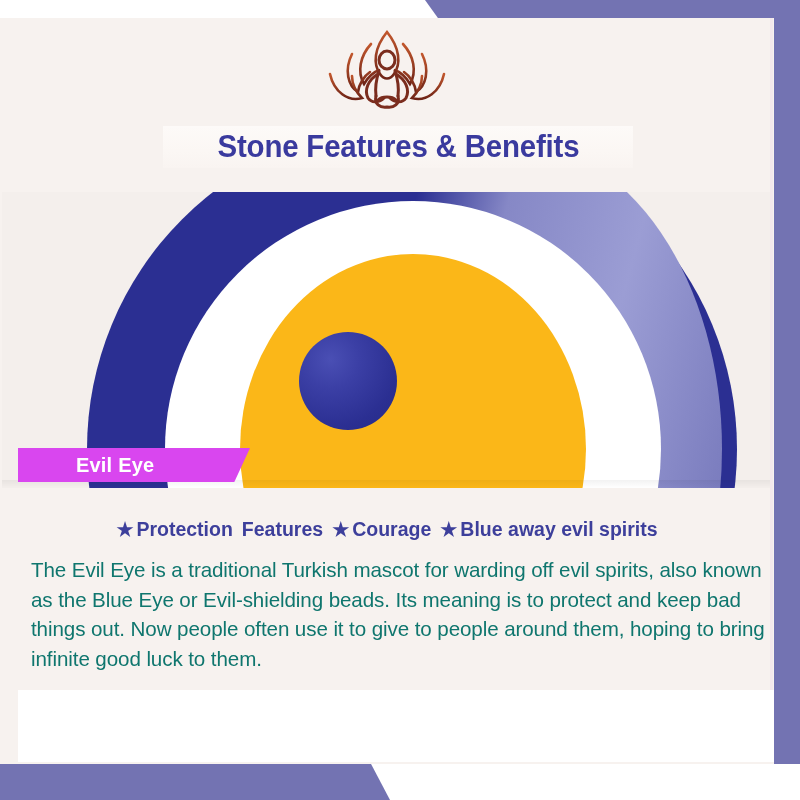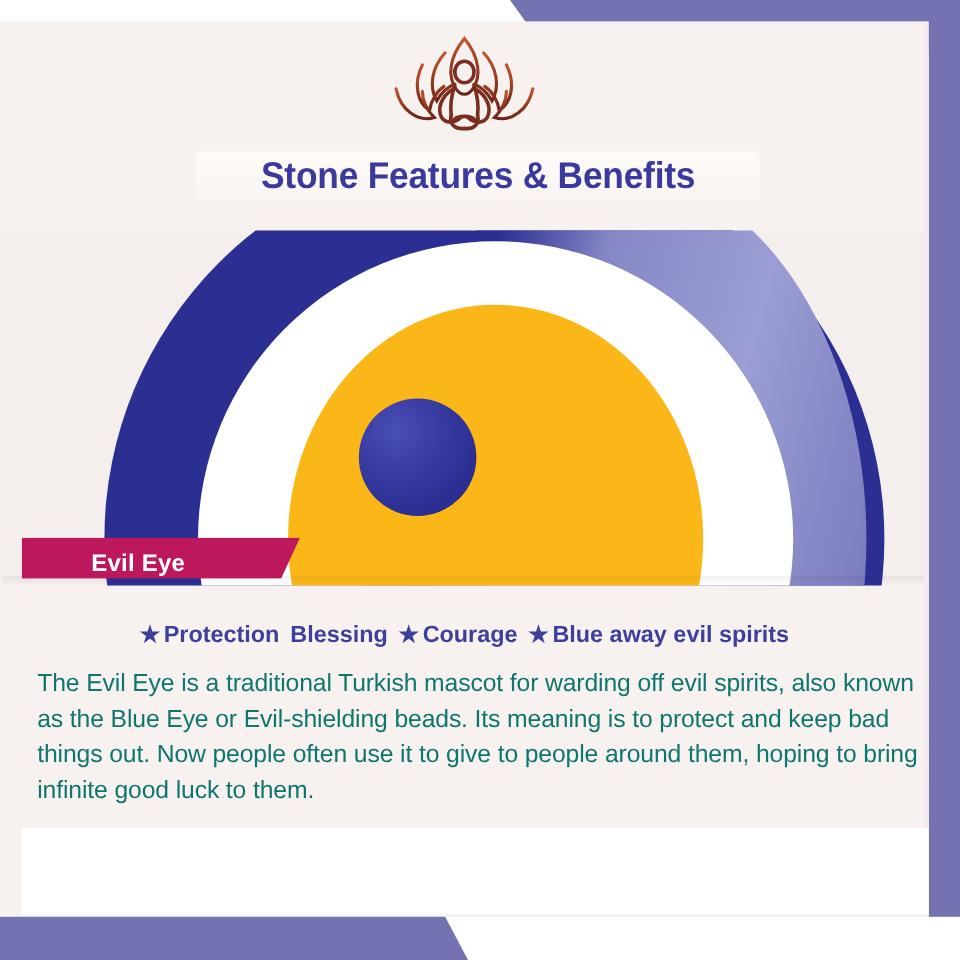--- a/index.html
+++ b/index.html
@@ -168,24 +168,24 @@
     bottom: 0; left: 0;
     width: 768px; height: 8px;
     background: linear-gradient(180deg, rgba(0,0,0,0.05), rgba(0,0,0,0));
   }
 
   
   .eye-tag {
     position: absolute;
     top: 448px; left: 18px;
     width: 232px; height: 34px;
-    background: #be185d;
+    background: #d946ef;
     clip-path: polygon(0 0, 232px 0, 214px 39px, 0 39px);
     display: flex;
-    align-items: flex-end;
+    align-items: center;
   }
   .eye-tag-label {
     color: #ffffff;
     font-size: 20px;
     font-weight: 700;
     padding-left: 58px;
     letter-spacing: 0.2px;
   }
 
   
@@ -306,21 +306,21 @@
     <span class="eye-tag-label">Evil Eye</span>
   </div>
 
   <div class="benefits">
     <span class="benefit">
       <span class="star">★</span>
       <span>Protection</span>
     </span>
     <span class="benefit">
 
-      <span>Blessing</span>
+      <span>Features</span>
     </span>
     <span class="benefit">
       <span class="star">★</span>
       <span>Courage</span>
     </span>
     <span class="benefit">
       <span class="star">★</span>
       <span>Blue away evil spirits</span>
     </span>
   </div>

